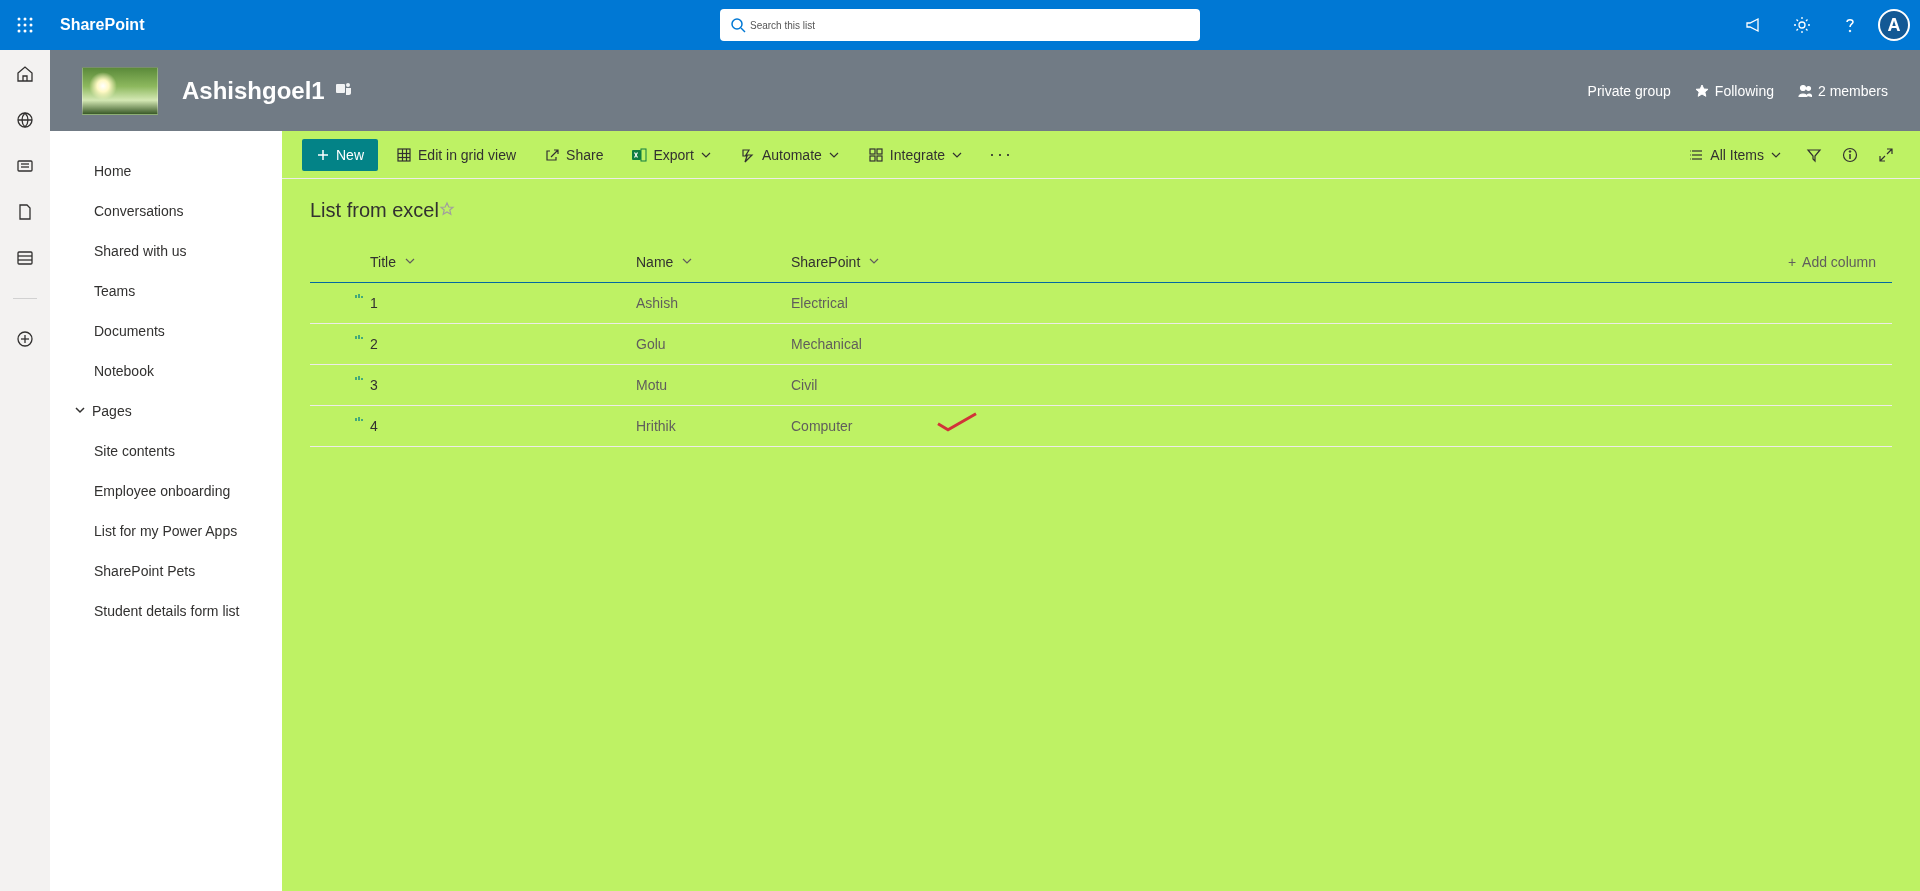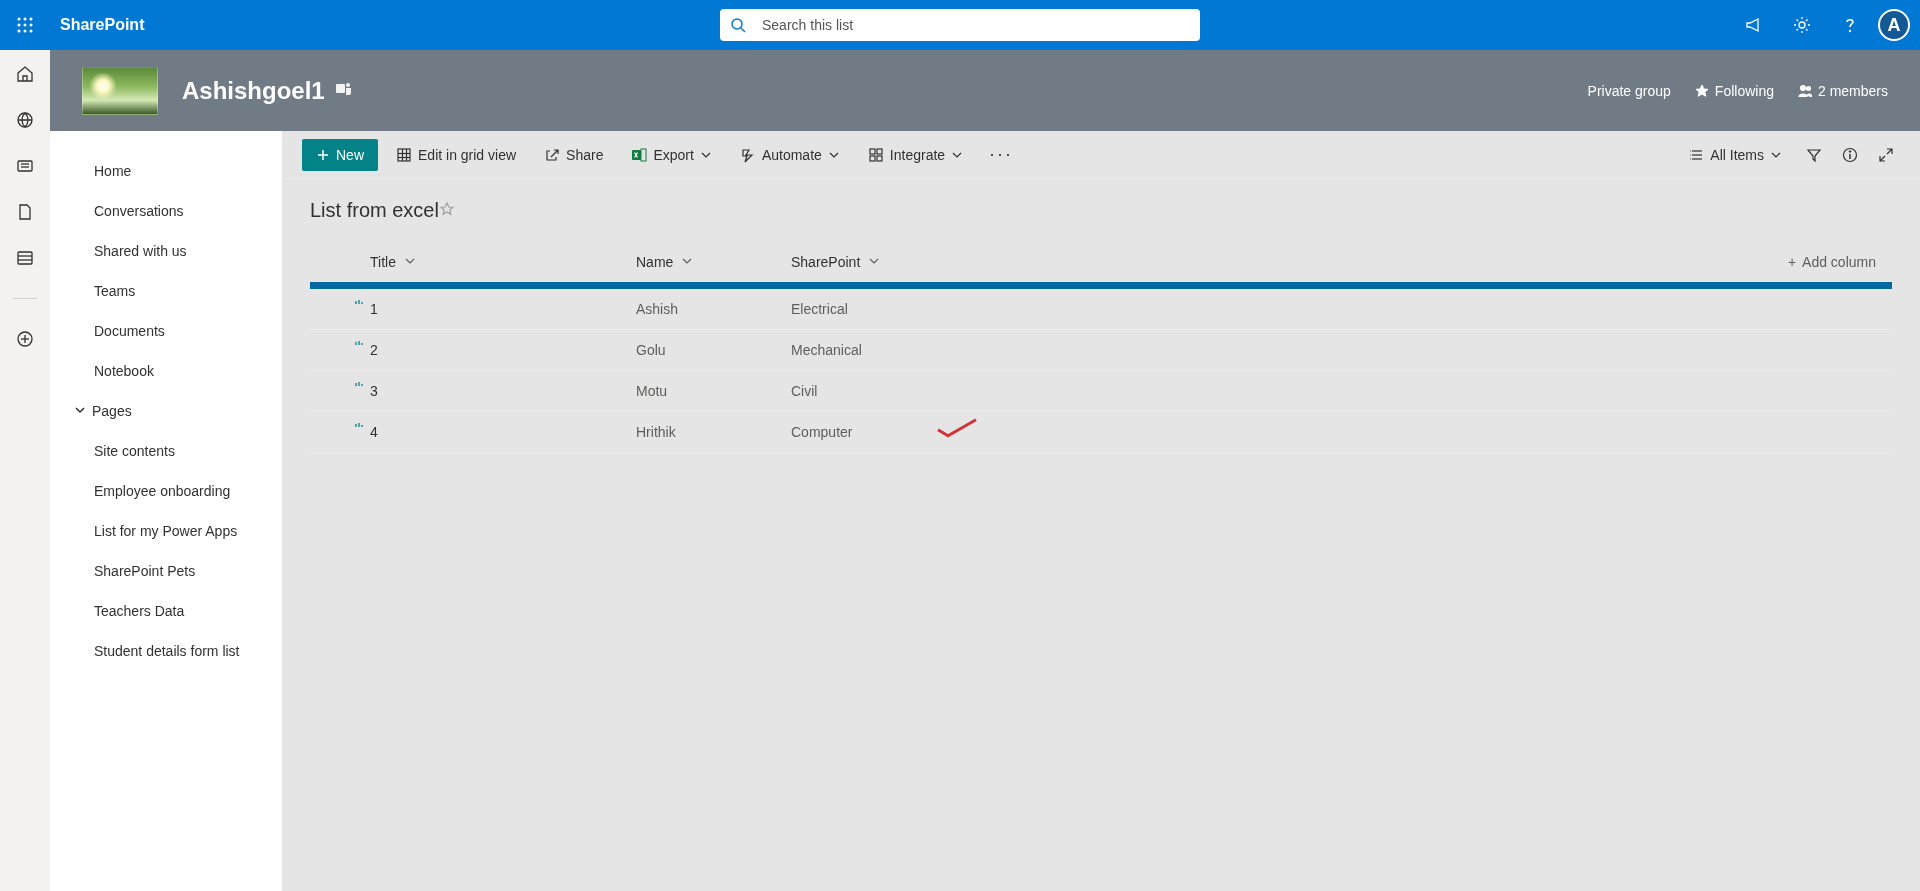--- a/index.html
+++ b/index.html
@@ -5,21 +5,21 @@
 * { margin: 0; padding: 0; box-sizing: border-box; font-family: "Segoe UI", Arial, sans-serif; }
 body { background: #fff; width: 1920px; height: 891px; overflow: hidden; }
 
 
 .topbar { height: 50px; background: #0078d4; color: #fff; display: flex; align-items: center; }
 .waffle { width: 50px; height: 50px; display: flex; align-items: center; justify-content: center; cursor: pointer; }
 .waffle svg { fill: #fff; }
 .brand { font-size: 16px; font-weight: 600; margin-left: 10px; }
 .search-wrap { margin-left: auto; margin-right: auto; position: absolute; left: 50%; transform: translateX(-50%); }
 .searchbox { width: 480px; height: 32px; background: #fff; border-radius: 4px; display: flex; align-items: center; padding: 0 10px; }
-.searchbox input { border: none; outline: none; font-size: 14px; flex: 1; margin-left: 16px; color: #4d7c0f; }
+.searchbox input { border: none; outline: none; font-size: 10px; flex: 1; margin-left: 4px; color: #4d7c0f; }
 .searchbox input::placeholder { color: #555; }
 .top-right { margin-left: auto; display: flex; align-items: center; height: 50px; }
 .top-icon { width: 48px; height: 50px; display: flex; align-items: center; justify-content: center; cursor: pointer; }
 .top-icon svg { stroke: #fff; fill: none; }
 .avatar { width: 32px; height: 32px; border-radius: 50%; background: #135995; color: #fff; display: flex; align-items: center; justify-content: center; font-weight: 700; font-size: 18px; margin: 0 10px 0 4px; border: 2px solid #fff; }
 
 
 .body { display: flex; height: calc(100% - 50px); }
 
 .rail { width: 50px; background: #f3f2f1; display: flex; flex-direction: column; align-items: center; padding-top: 14px; gap: 26px; }
@@ -43,39 +43,39 @@
 
 .columns { flex: 1; display: flex; overflow: hidden; }
 
 .leftnav { width: 232px; background: #fff; overflow-y: scroll; padding: 20px 0 20px 12px; position:relative; }
 .leftnav::-webkit-scrollbar { width: 16px; }
 .leftnav::-webkit-scrollbar-track { background: #f3f2f1; }
 .leftnav::-webkit-scrollbar-thumb { background: #c8c6c4; }
 .nav-item { padding: 12px 16px 12px 32px; font-size: 14px; color: #323130; cursor: pointer; display:flex; align-items:center; }
 .nav-item .chev { margin-left: -20px; margin-right: 6px; }
 
-.main { flex: 1; background: #e5e5e5; display: flex; flex-direction: column; }
+.main { flex: 1; background: #bef264; display: flex; flex-direction: column; }
 
 
 .cmdbar { height: 48px; border-bottom: 1px solid #edebe9; display: flex; align-items: center; padding: 0 20px; gap: 8px; }
 .btn-new { background: #038387; color: #fff; height: 32px; padding: 0 14px; border: none; border-radius: 2px; font-size: 14px; display: flex; align-items: center; gap: 6px; cursor: pointer; }
 .cmd { height: 32px; padding: 0 10px; display: flex; align-items: center; gap: 6px; font-size: 14px; color: #323130; cursor: pointer; border-radius:2px; }
 .cmd svg { stroke: #323130; fill: none; }
 .cmd .excel-ico { fill: #107c41; stroke: none; }
 .cmdbar .spacer { flex: 1; }
 .more-dots { font-size: 18px; letter-spacing: 2px; padding: 0 8px; cursor:pointer; color:#323130; }
 
 
 .list-area { padding: 20px 28px; }
 .list-title-row { display: flex; align-items: center; gap: 0; margin-bottom: 20px; }
 .list-title { font-size: 20px; color: #323130; }
 .star { color: #a19f9d; cursor: pointer; }
 
 table.splist { width: 100%; border-collapse: collapse; }
-table.splist thead th { text-align: left; font-weight: 400; font-size: 14px; color: #323130; padding: 12px 16px; border-bottom: 7px solid #0369a1; }
+table.splist thead th { text-align: left; font-weight: 400; font-size: 14px; color: #323130; padding: 12px 16px; border-bottom: 1px solid #0369a1; }
 table.splist thead th.title-col { padding-left: 60px; }
 table.splist thead th .chev { margin-left: 4px; color:#605e5c; }
 table.splist thead th.addcol { color: #605e5c; cursor:pointer;text-align:right; }
 table.splist thead th.addcol .plus { margin-right: 6px; }
 table.splist tbody td { font-size: 14px; color: #605e5c; padding: 12px 16px; border-bottom: 1px solid #edebe9; }
 table.splist tbody td.title-cell { padding-left: 60px; color: #323130; position:relative; }
 .new-badge { position:absolute; left:44px; top:10px; font-size:8px; color:#038387; }
 .checkmark { position: absolute; right: -50px; top: 50%; transform: translateY(-60%); }
 .checkmark svg { stroke: #d13438; fill: none; stroke-width: 3; }
 td.dept-cell { position: relative; margin-top: 20px; }
@@ -240,23 +240,20 @@
             <span>Site contents</span>
           </div>
           <div class="nav-item">
             <span>Employee onboarding</span>
           </div>
           <div class="nav-item">
             <span>List for my Power Apps</span>
           </div>
           <div class="nav-item">
             <span>SharePoint Pets</span>
-          </div>
-          <div class="nav-item">
-            <span>Teachers Data</span>
           </div>
           <div class="nav-item">
             <span>Student details form list</span>
           </div>
         </div>
 
       <div class="main">
 
         <div class="cmdbar">
           <button class="btn-new">

